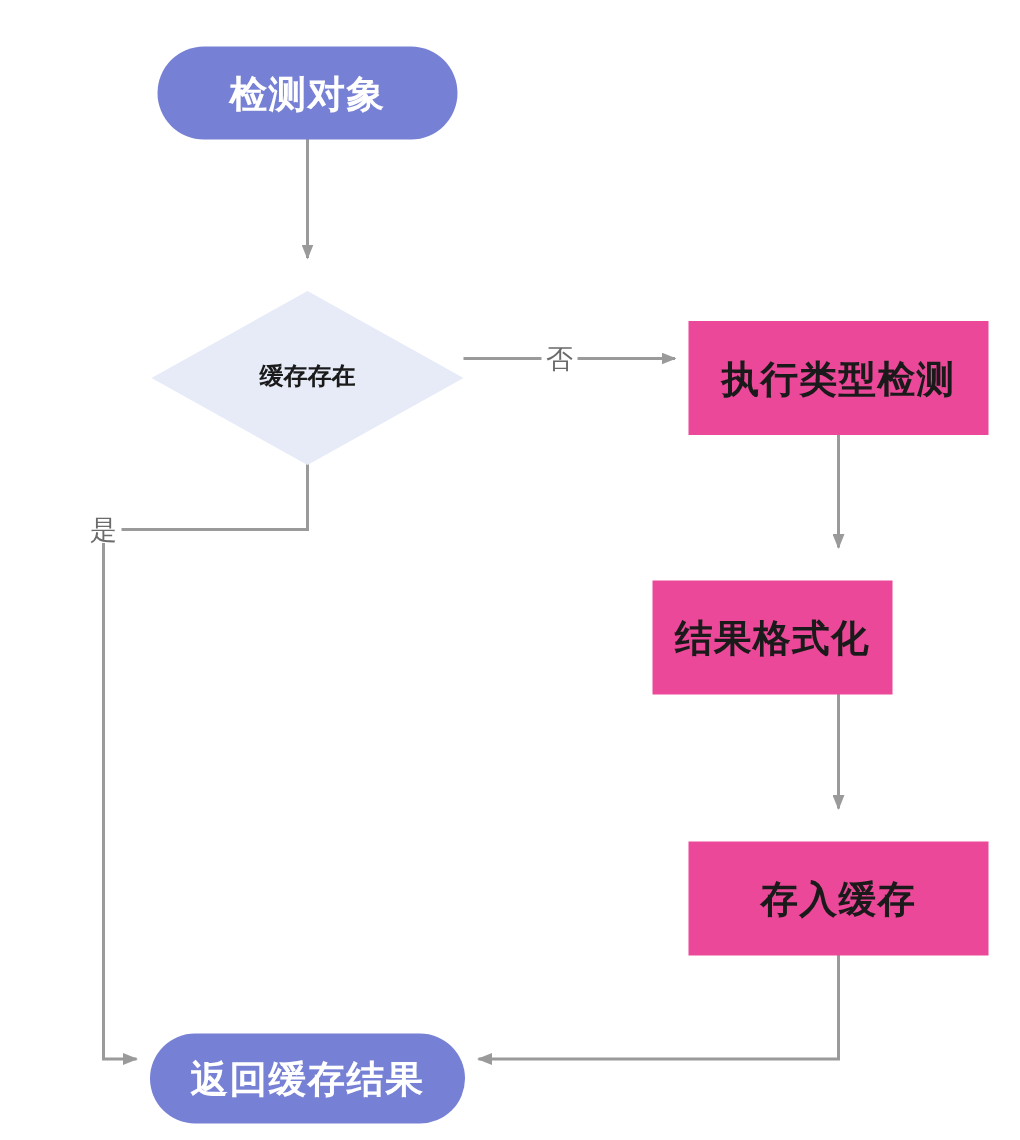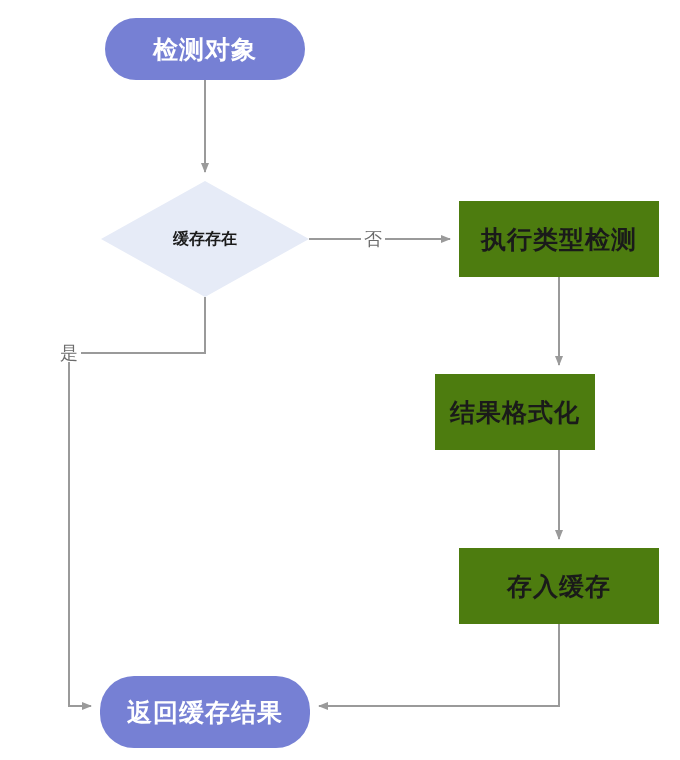--- a/index.html
+++ b/index.html
@@ -25,31 +25,32 @@
     width: 680px;
     height: 760px;
   }
   .node {
     position: absolute;
     display: flex;
     align-items: center;
     justify-content: center;
     text-align: center;
     box-sizing: border-box;
+    margin-top: 13px;
   }
   .node-terminal {
     background: #7680d4;
     color: #ffffff;
     border-radius: 34px;
     font-size: 25px;
     font-weight: bold;
     letter-spacing: 1px;
   }
   .node-process {
-    background: #4d7c0f;
+    background: #ec4899;
     color: #1a1a1a;
     font-size: 25px;
     font-weight: bold;
     letter-spacing: 1px;
   }
   .node-decision {
     background: transparent;
     color: #1a1a1a;
     font-size: 16px;
     font-weight: bold;
@@ -118,21 +119,21 @@
   </div>
 
   <div class="node node-process" style="left:435px; top:374px; width:160px; height:76px;">
     <span>结果格式化</span>
   </div>
 
   <div class="node node-process" style="left:459px; top:548px; width:200px; height:76px;justify-content:center;">
     <span>存入缓存</span>
   </div>
 
-  <div class="node node-terminal" style="left:100px; top:676px; width:210px; height:72px;">
+  <div class="node node-terminal" style="left:100px; top:676px; width:210px; height:60px;">
     <span>返回缓存结果</span>
   </div>
 
   <div class="edge-label" style="left:361px; top:230px;">否</div>
 
   <div class="edge-label" style="left:57px; top:344px;">是</div>
 
 </div>
 
 </body></html>

